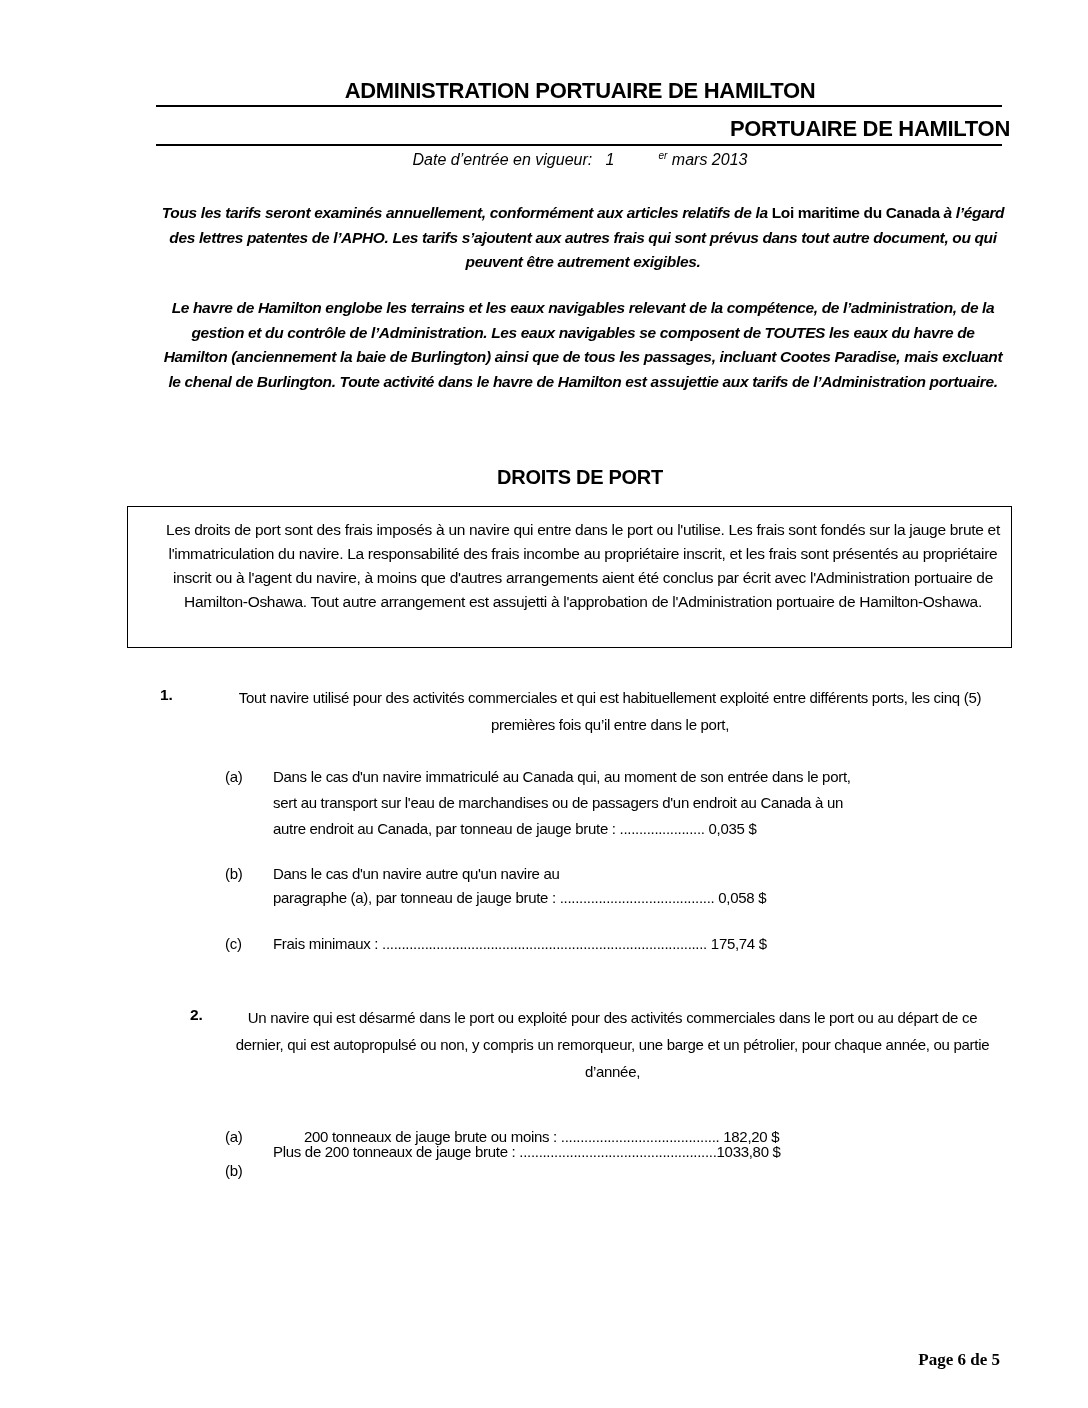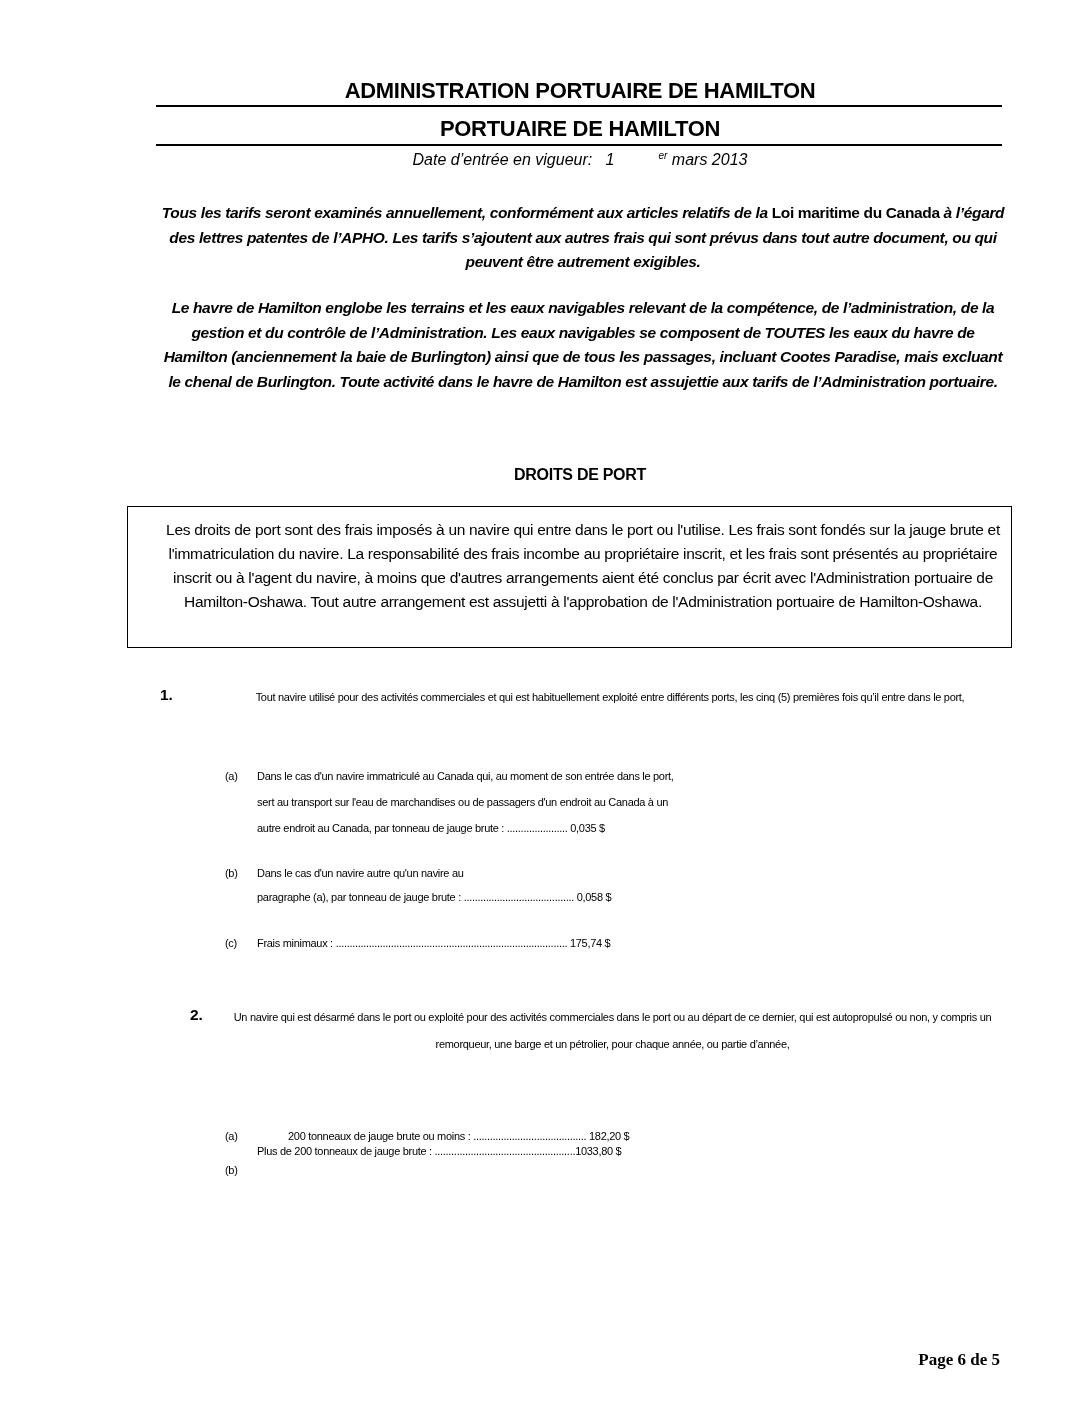--- a/index.html
+++ b/index.html
@@ -1,30 +1,30 @@
 <!DOCTYPE html>
 <html><head>
 <meta charset="utf-8">
 <style>
   html, body { margin:0; padding:0; background:#fff; }
   body { width:1088px; height:1408px; position:relative; overflow:hidden; font-family:"Liberation Sans", sans-serif; color:#000; }
   .abs { position:absolute;text-align:center; }
   .title1 { left:150px; top:78px; width:860px; text-align:center; font-size:22px; font-weight:bold; letter-spacing:-0.3px; }
   .rule { position:absolute; left:156px; width:846px; height:2px; background:#000; }
-  .title2 { left:150px; top:116px; width:860px; text-align:center; font-size:22px; font-weight:bold; letter-spacing:-0.3px; }
+  .title2 { left:150px; top:116px; width:860px; text-align:right; font-size:22px; font-weight:bold; letter-spacing:-0.3px; }
   .date { left:150px; top:150px; width:860px; text-align:center; font-size:16px; font-style:italic; }
   .date sup { font-size:10px;margin-left:44px; }
   .intro { left:158px; width:850px; font-size:15.5px; font-weight:bold; font-style:italic; line-height:24.5px; letter-spacing:-0.35px; }
   .intro .up { font-style:normal; }
-  .h2 { left:150px; top:466px; width:860px; text-align:center; font-size:16px; font-weight:bold; letter-spacing:-0.3px; }
+  .h2 { left:150px; top:466px; width:860px; text-align:center; font-size:20px; font-weight:bold; letter-spacing:-0.3px; }
   .box { left:127px; top:506px; width:885px; height:142px; border:1.5px solid #000; box-sizing:border-box; }
   .boxtext { left:158px; top:518px; width:850px; font-size:15.5px; line-height:24px; letter-spacing:-0.3px; }
-  .item { font-size:11px; line-height:27px; letter-spacing:-0.3px; }
+  .item { font-size:15px; line-height:27px; letter-spacing:-0.3px; }
   .num { font-size:15.5px; font-weight:bold; }
-  .lead { white-space:nowrap; }
+  .lead { white-space:nowrap;margin-left:16px; }
   .footer { right:88px; top:1350px; font-family:"Liberation Serif", serif; font-size:17px; font-weight:bold; }
 </style>
 </head>
 <body>
 
 <div class="abs title1">ADMINISTRATION PORTUAIRE DE HAMILTON</div>
 <div class="rule" style="top:105px;"></div>
 <div class="abs title2">PORTUAIRE DE HAMILTON</div>
 <div class="rule" style="top:144px;"></div>
 <div class="abs date">

